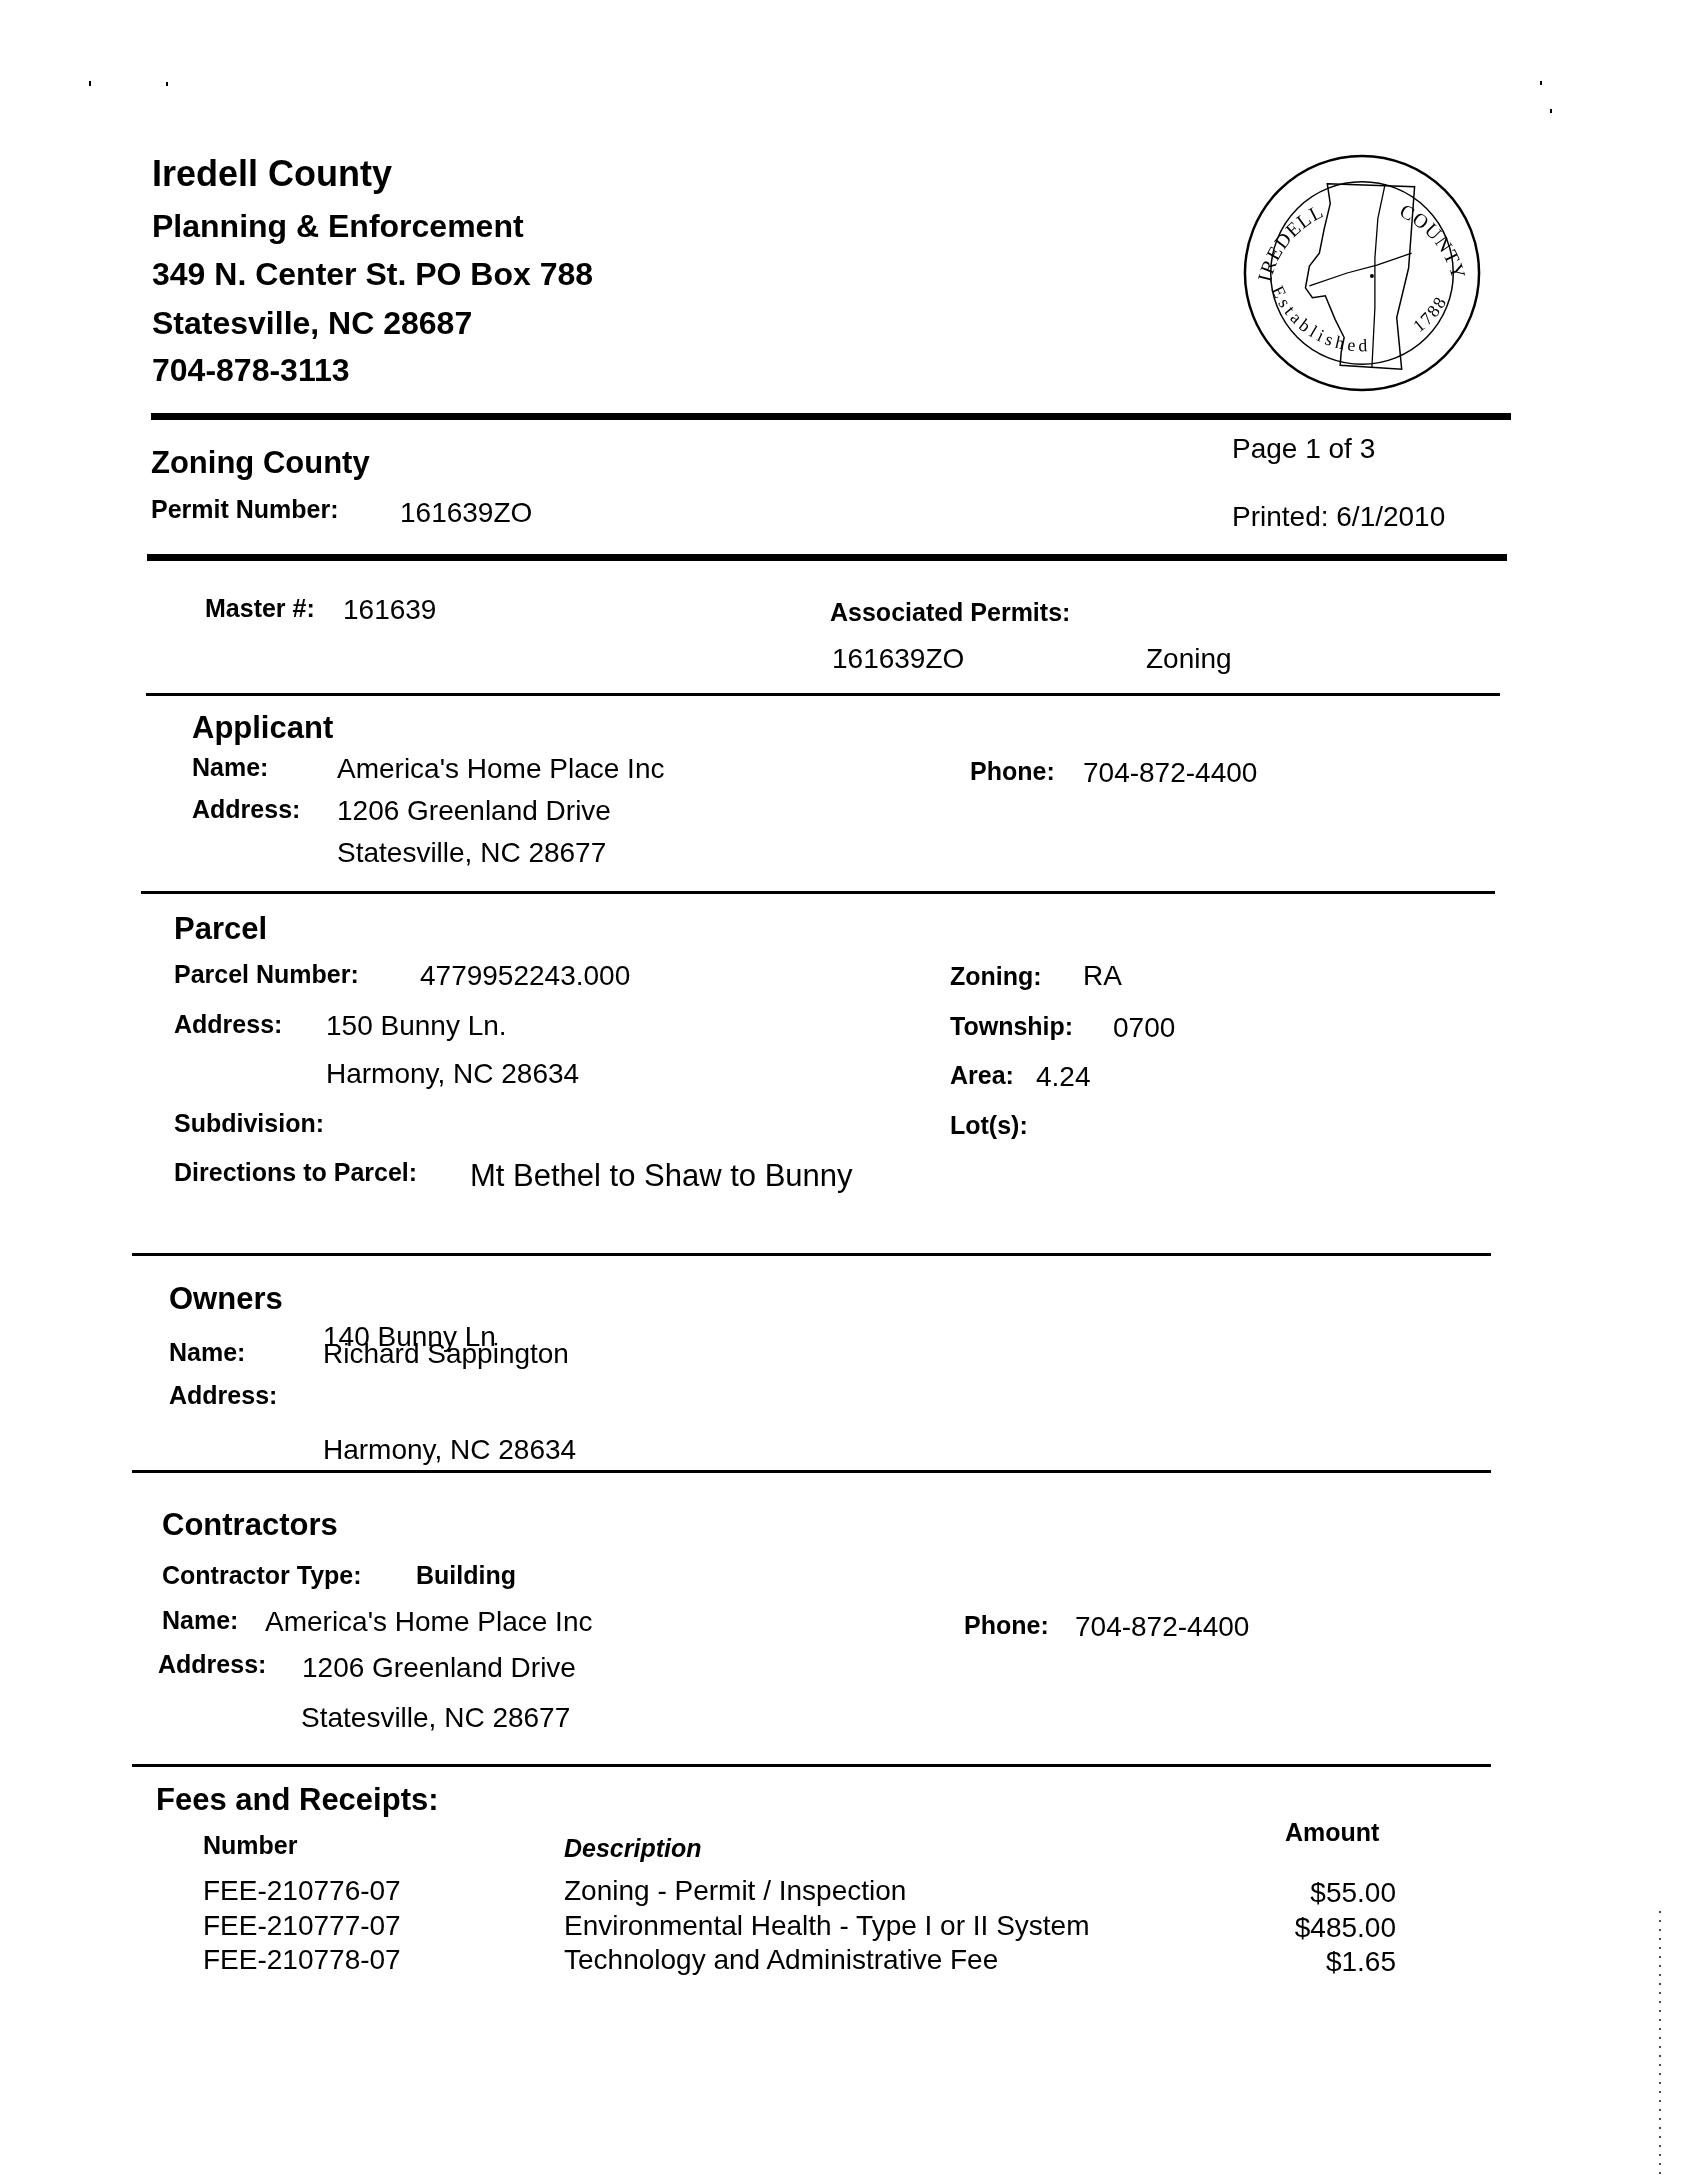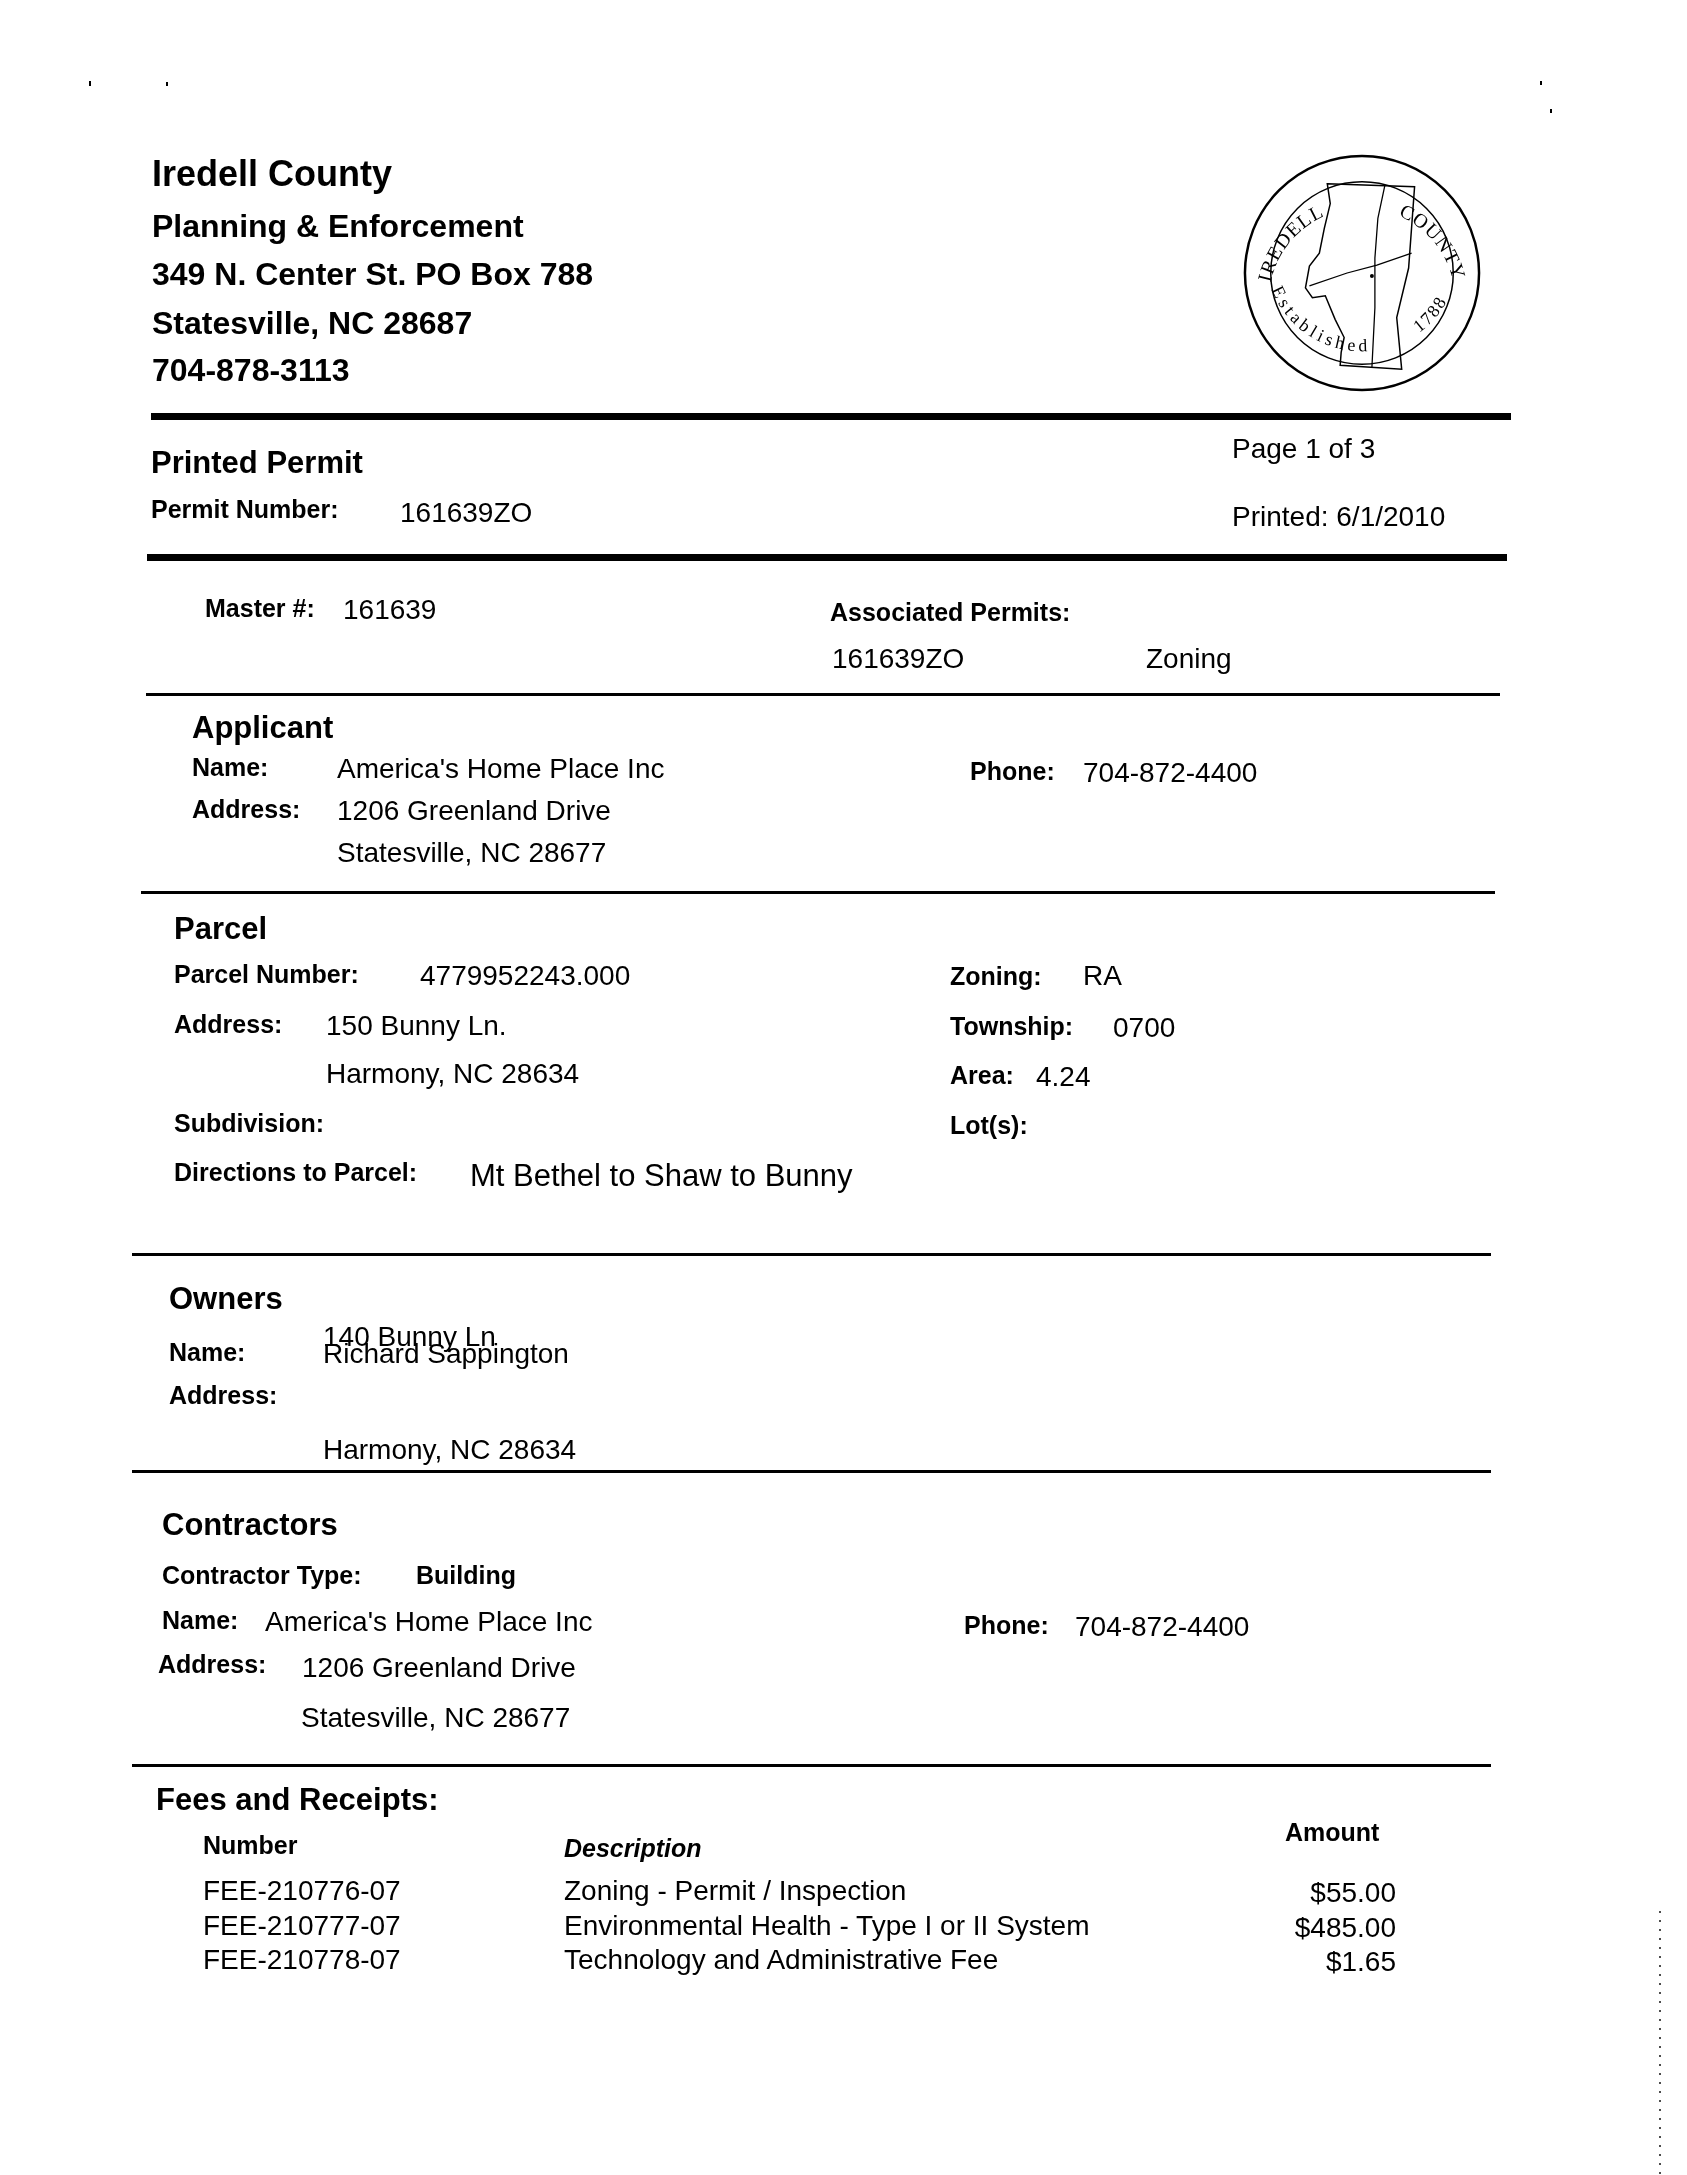--- a/index.html
+++ b/index.html
@@ -84,21 +84,21 @@
     </text>
     <text font-family="'Liberation Serif', serif" font-size="18" letter-spacing="2">
       <textPath href="#sealBotArc" startOffset="72%">1788</textPath>
     </text>
   </svg>
 </div>
 
 <div class="rule-thick" style="left:151px;top:413px;width:1360px;"></div>
 
 <div>
-  <div class="abs sec-title" style="left:151px;top:447px;">Printed Permit</div>
+  <div class="abs sec-title" style="left:151px;top:447px;">Zoning County</div>
   <div class="abs lbl" style="left:151px;top:497px;">Permit Number:</div>
   <div class="abs val" style="left:400px;top:499px;">161639ZO</div>
   <div class="abs val" style="left:1232px;top:435px;">Page 1 of 3</div>
   <div class="abs val" style="left:1232px;top:503px;">Printed: 6/1/2010</div>
 </div>
 
 <div class="rule-thick" style="left:147px;top:554px;width:1360px;"></div>
 
 <div>
   <div class="abs lbl" style="left:205px;top:596px;">Master #:</div>

